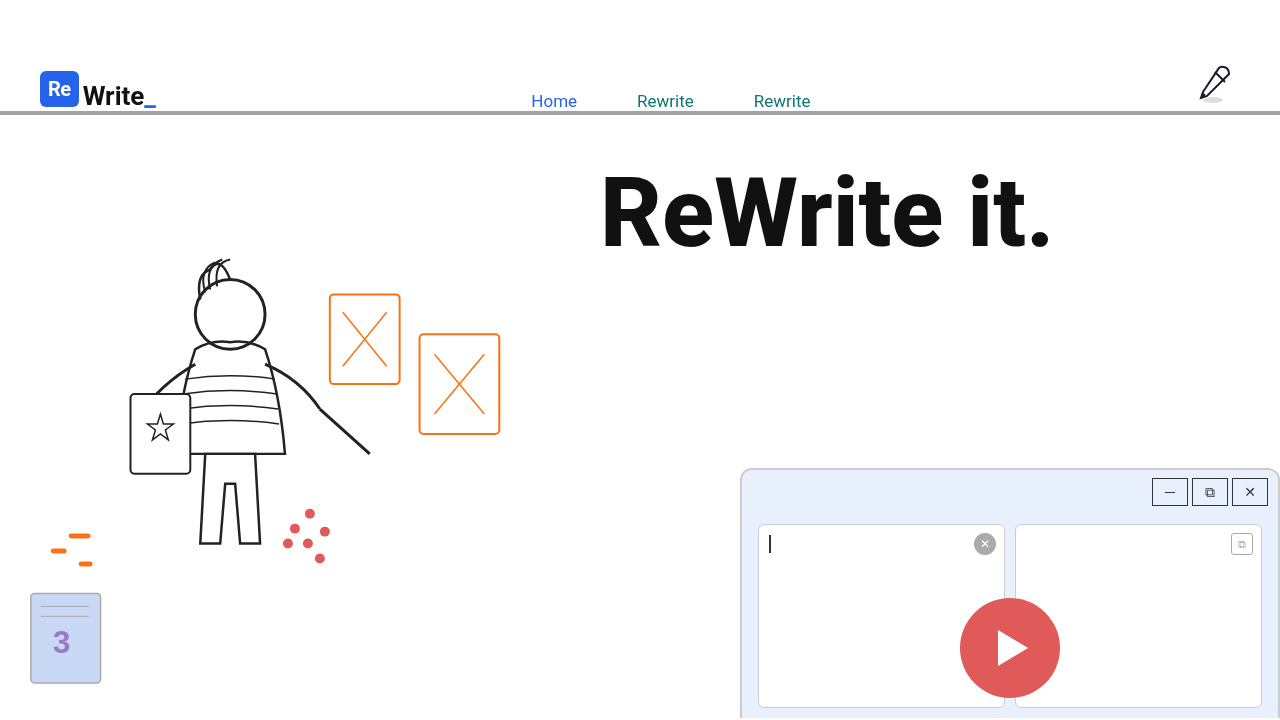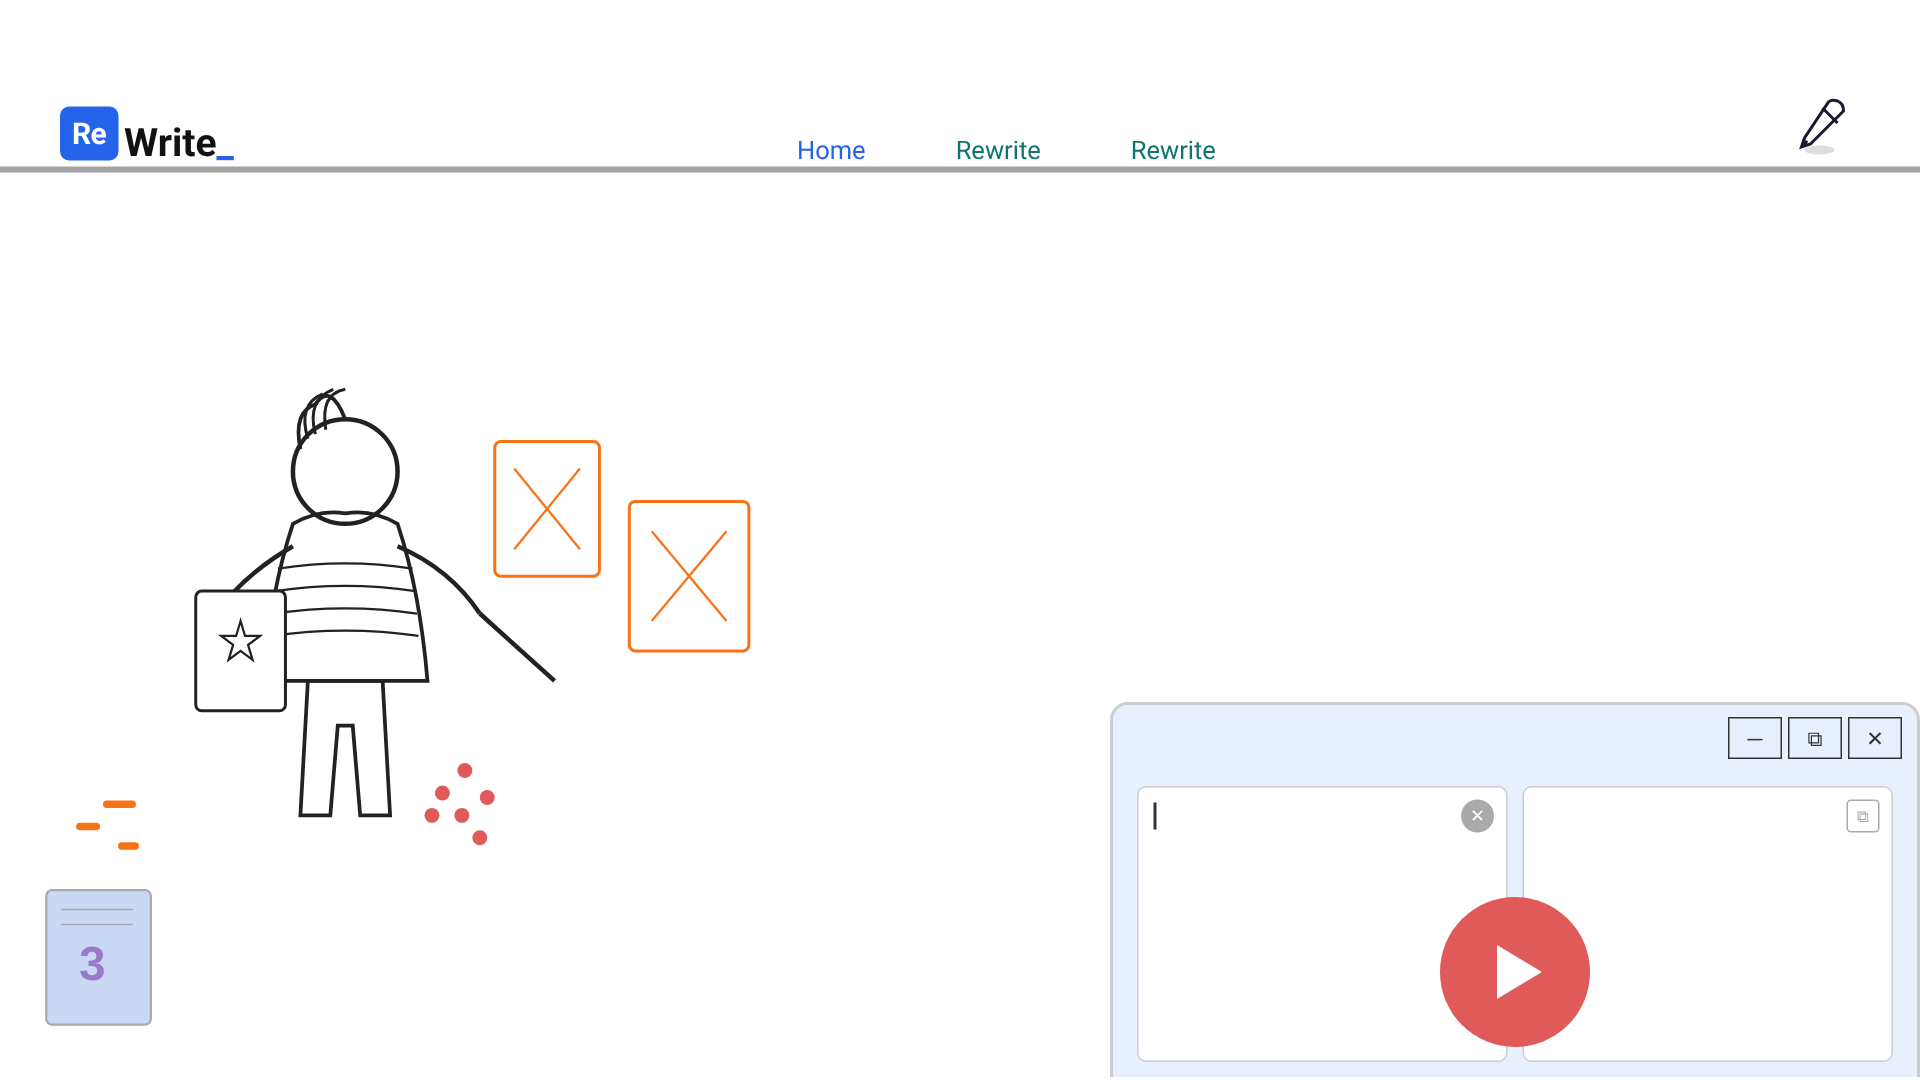--- a/index.html
+++ b/index.html
@@ -351,20 +351,21 @@
 
       <line x1="40" y1="493" x2="88" y2="493" stroke="#aaa" stroke-width="1"></line>
       <line x1="40" y1="503" x2="88" y2="503" stroke="#aaa" stroke-width="1"></line>
 
       <path d="M320 295 L370 340" stroke="#222" stroke-width="3" fill="none"></path>
     </svg>
   </div>
 
   <div class="content-area">
     <div class="hero-text">
+      <h1 class="hero-heading">ReWrite it.</h1>
     </div>
 
     <div class="app-window">
       <div class="window-titlebar">
         <button class="win-btn">─</button>
         <button class="win-btn">⧉</button>
         <button class="win-btn close">✕</button>
       </div>
 
       <div class="window-content">

